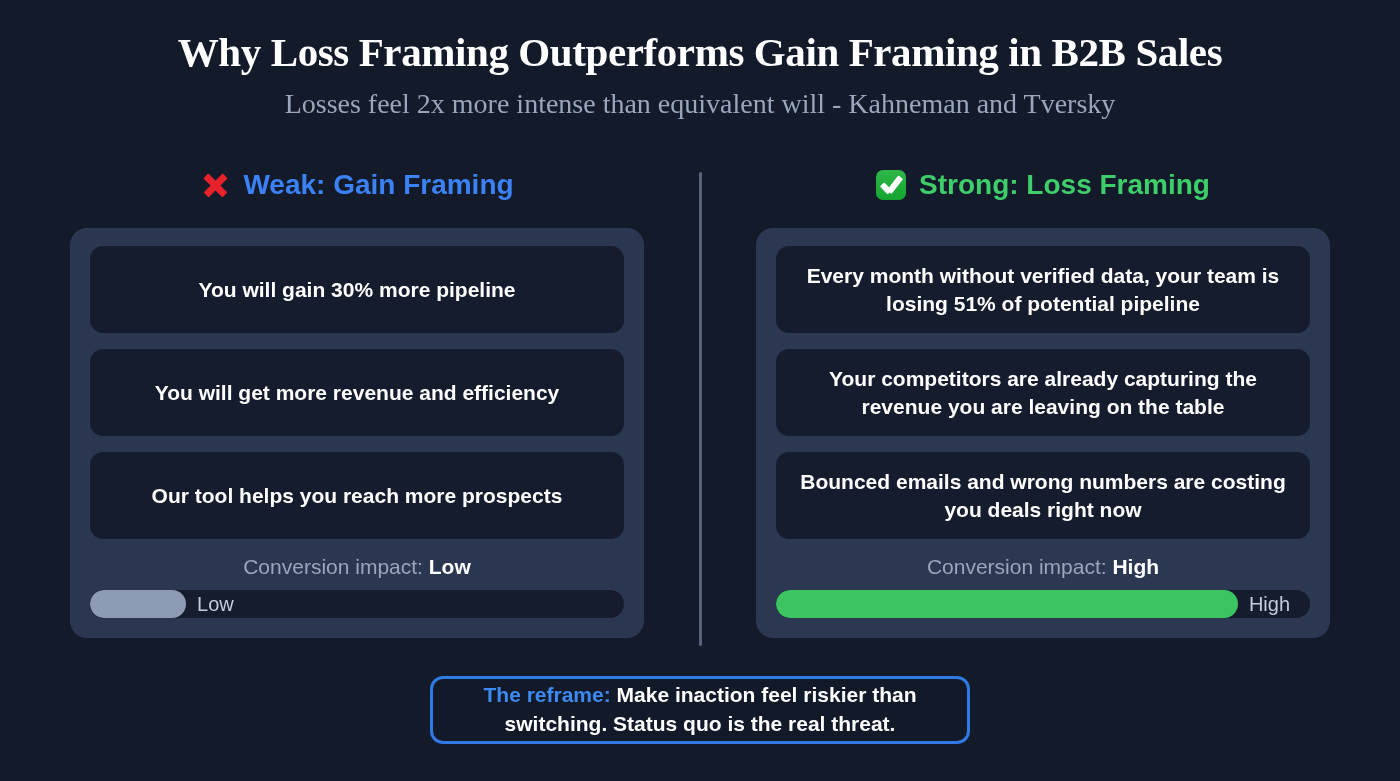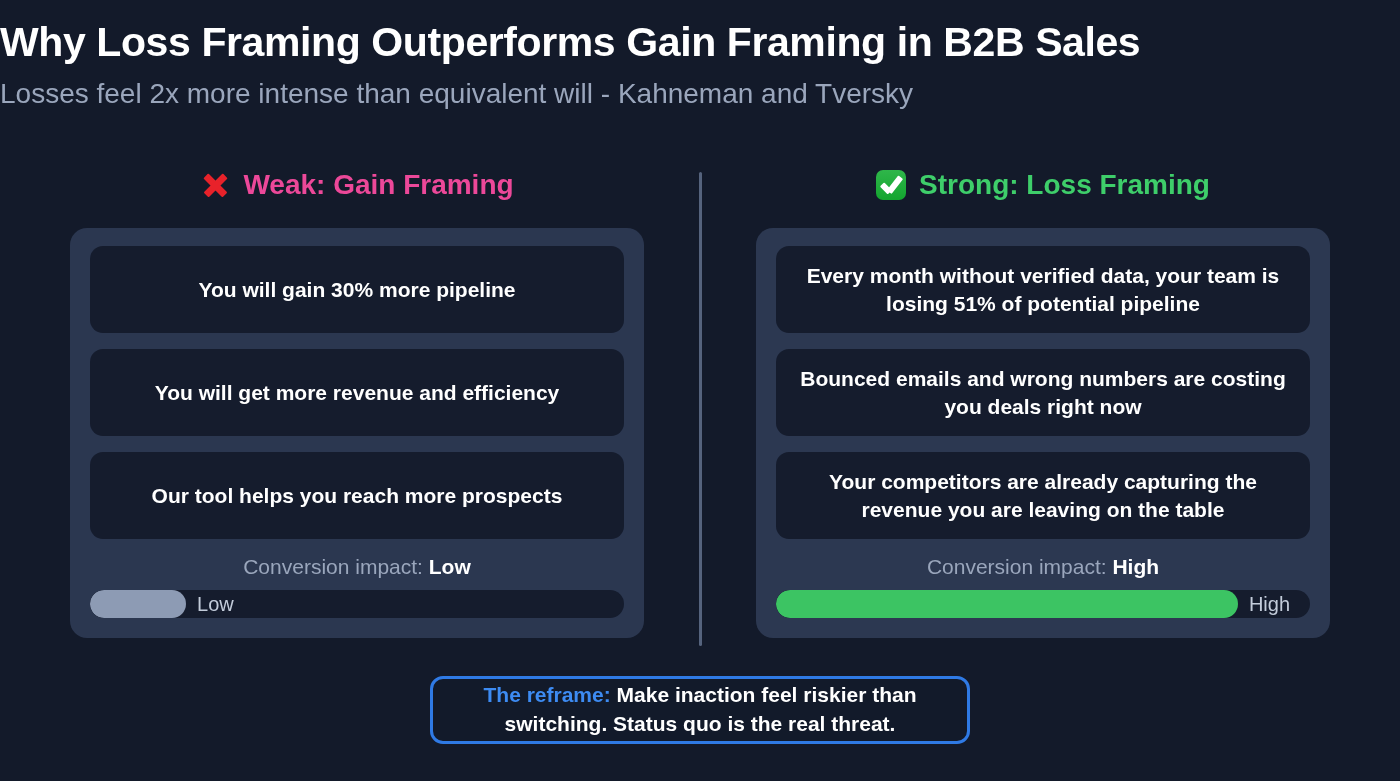--- a/index.html
+++ b/index.html
@@ -11,21 +11,23 @@
     height: 781px;
     background: #131a2a;
     font-family: "Liberation Sans", sans-serif;
     overflow: hidden;
     position: relative;
     -webkit-font-smoothing: antialiased;
   }
 
   
   .header {
-    padding-top: 20px;
+    text-align: center;
+    padding-top: 30px;
+    font-family: Liberation Serif, serif;
   }
   .title {
     font-size: 41px;
     font-weight: bold;
     color: #ffffff;
     letter-spacing: -0.4px;
     line-height: 1.12;
     margin: 0;
   }
   .subtitle {
@@ -55,21 +57,21 @@
 
   .col-heading {
     display: flex;
     align-items: center;
     justify-content: center;
     gap: 13px;
     font-size: 28px;
     font-weight: bold;
     height: 50px;
   }
-  .col-heading.weak  { color: #ec4899; }
+  .col-heading.weak  { color: #3b82f6; }
   .col-heading.strong { color: #3ece6a; }
 
   
   .x-mark {
     position: relative;
     width: 30px;
     height: 30px;
     flex: none;
   }
   .x-mark span {
@@ -242,22 +244,22 @@
     <div class="col-heading strong">
       <span class="check-box">
           <span></span>
           <span></span>
         </span>
       <span>Strong: Loss Framing</span>
     </div>
 
     <div class="panel strong">
       <div class="stmt">Every month without verified data, your team is losing 51% of potential pipeline</div>
+      <div class="stmt">Your competitors are already capturing the revenue you are leaving on the table</div>
       <div class="stmt">Bounced emails and wrong numbers are costing you deals right now</div>
-      <div class="stmt">Your competitors are already capturing the revenue you are leaving on the table</div>
 
       <div class="impact-label">
         <span>Conversion impact: </span><b>High</b>
       </div>
 
       <div class="bar-track">
         <div class="bar-fill high" style="width: 86.5%;"></div>
         <div class="bar-text">High</div>
       </div>
     </div>

